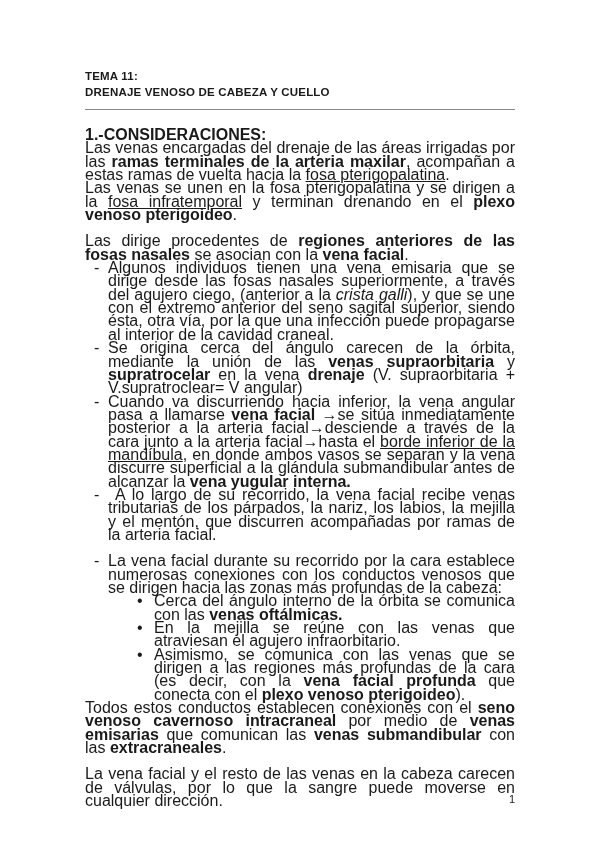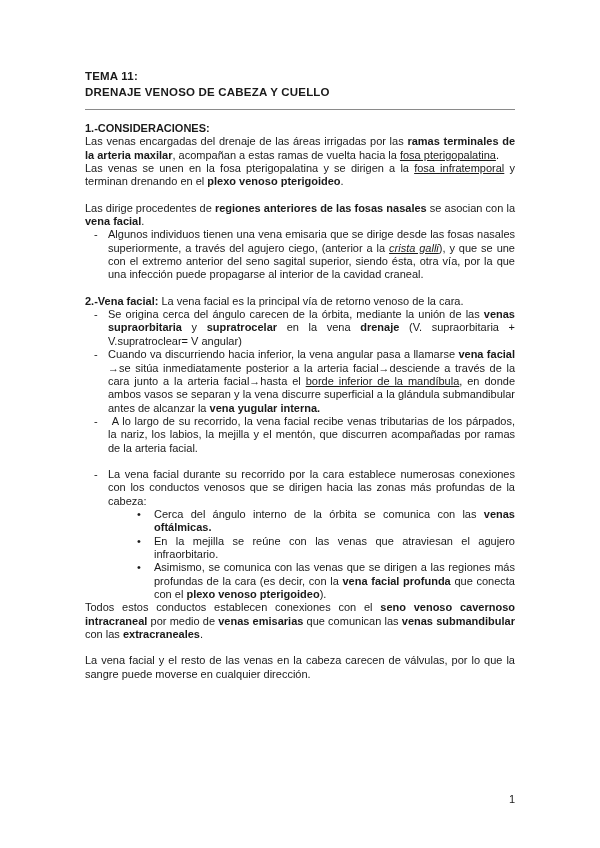--- a/index.html
+++ b/index.html
@@ -24,34 +24,34 @@
     line-height: 16px;
     letter-spacing: 0.2px;
   }
   .rule {
     height: 0;
     border: none;
     border-top: 1px solid #8a8a8a;
     margin: 9px 0 0 0;
   }
   .body-blocks {
-    margin-top: 12px;
-    font-size: 11px;
+    margin-top: 18px;
+    font-size: 16px;
     line-height: 13.35px;
   }
   .blk { text-align: justify; }
   .blk-heading { font-weight: 700; text-align: left; }
   .gap-before { margin-top: 13px; }
   .blk-dash { position: relative; padding-left: 23px; }
   .blk-dash > .marker { position: absolute; left: 9px; top: 0; }
   .blk-bullet { position: relative; padding-left: 69px; }
   .blk-bullet > .marker { position: absolute; left: 52px; top: 0; }
   .b { font-weight: 700; }
   .u { text-decoration: underline; }
-  .i { font-style: italic; text-decoration: underline; }
+  .i { font-style: italic; }
   .page-number {
     position: absolute;
     top: 793px;
     left: 0;
     width: 515px;
     text-align: right;
     font-size: 11px;
     color: #1a1a1a;
   }
 </style>
@@ -64,21 +64,20 @@
       <div>TEMA 11:</div>
       <div>DRENAJE VENOSO DE CABEZA Y CUELLO</div>
     </div>
     <div class="rule"></div>
     <div class="body-blocks">
         <div class="blk blk-heading"><span class="b">1.-CONSIDERACIONES:</span></div>
         <div class="blk blk-paragraph"><span>Las venas encargadas del drenaje de las áreas irrigadas por las </span><span class="b">ramas terminales de la arteria maxilar</span><span>, acompañan a estas ramas de vuelta hacia la </span><span class="u">fosa pterigopalatina</span><span>.</span></div>
         <div class="blk blk-paragraph"><span>Las venas se unen en la fosa pterigopalatina y se dirigen a la </span><span class="u">fosa infratemporal</span><span> y terminan drenando en el </span><span class="b">plexo venoso pterigoideo</span><span>.</span></div>
         <div class="blk blk-paragraph gap-before"><span>Las dirige procedentes de </span><span class="b">regiones anteriores de las fosas nasales</span><span> se asocian con la </span><span class="b">vena facial</span><span>.</span></div>
         <div class="blk blk-dash"><span class="marker">-</span><span>Algunos individuos tienen una vena emisaria que se dirige desde las fosas nasales superiormente, a través del agujero ciego, (anterior a la </span><span class="i">crista galli</span><span>), y que se une con el extremo anterior del seno sagital superior, siendo ésta, otra vía, por la que una infección puede propagarse al interior de la cavidad craneal.</span></div>
-        <div class="blk blk-paragraph gap-before"><span class="b">2.-Vena facial:</span><span> La vena facial es la principal vía de retorno venoso de la cara.</span></div>
         <div class="blk blk-dash"><span class="marker">-</span><span>Se origina cerca del ángulo carecen de la órbita, mediante la unión de las </span><span class="b">venas supraorbitaria</span><span> y </span><span class="b">supratrocelar</span><span> en la vena </span><span class="b">drenaje</span><span> (V. supraorbitaria + V.supratroclear= V angular)</span></div>
         <div class="blk blk-dash"><span class="marker">-</span><span>Cuando va discurriendo hacia inferior, la vena angular pasa a llamarse </span><span class="b">vena facial</span><span> →se sitúa inmediatamente posterior a la arteria facial→desciende a través de la cara junto a la arteria facial→hasta el </span><span class="u">borde inferior de la mandíbula</span><span>, en donde ambos vasos se separan y la vena discurre superficial a la glándula submandibular antes de alcanzar la </span><span class="b">vena yugular interna.</span></div>
         <div class="blk blk-dash"><span class="marker">-</span><span>&nbsp;A lo largo de su recorrido, la vena facial recibe venas tributarias de los párpados, la nariz, los labios, la mejilla y el mentón, que discurren acompañadas por ramas de la arteria facial.</span></div>
         <div class="blk blk-dash gap-before"><span class="marker">-</span><span>La vena facial durante su recorrido por la cara establece numerosas conexiones con los conductos venosos que se dirigen hacia las zonas más profundas de la cabeza:</span></div>
         <div class="blk blk-bullet"><span class="marker">•</span><span>Cerca del ángulo interno de la órbita se comunica con las </span><span class="b">venas oftálmicas.</span></div>
         <div class="blk blk-bullet"><span class="marker">•</span><span>En la mejilla se reúne con las venas que atraviesan el agujero infraorbitario.</span></div>
         <div class="blk blk-bullet"><span class="marker">•</span><span>Asimismo, se comunica con las venas que se dirigen a las regiones más profundas de la cara (es decir, con la </span><span class="b">vena facial profunda</span><span> que conecta con el </span><span class="b">plexo venoso pterigoideo</span><span>).</span></div>
         <div class="blk blk-paragraph"><span>Todos estos conductos establecen conexiones con el </span><span class="b">seno venoso cavernoso intracraneal</span><span> por medio de </span><span class="b">venas emisarias</span><span> que comunican las </span><span class="b">venas submandibular</span><span> con las </span><span class="b">extracraneales</span><span>.</span></div>
         <div class="blk blk-paragraph gap-before"><span>La vena facial y el resto de las venas en la cabeza carecen de válvulas, por lo que la sangre puede moverse en cualquier dirección.</span></div>
       </div>

